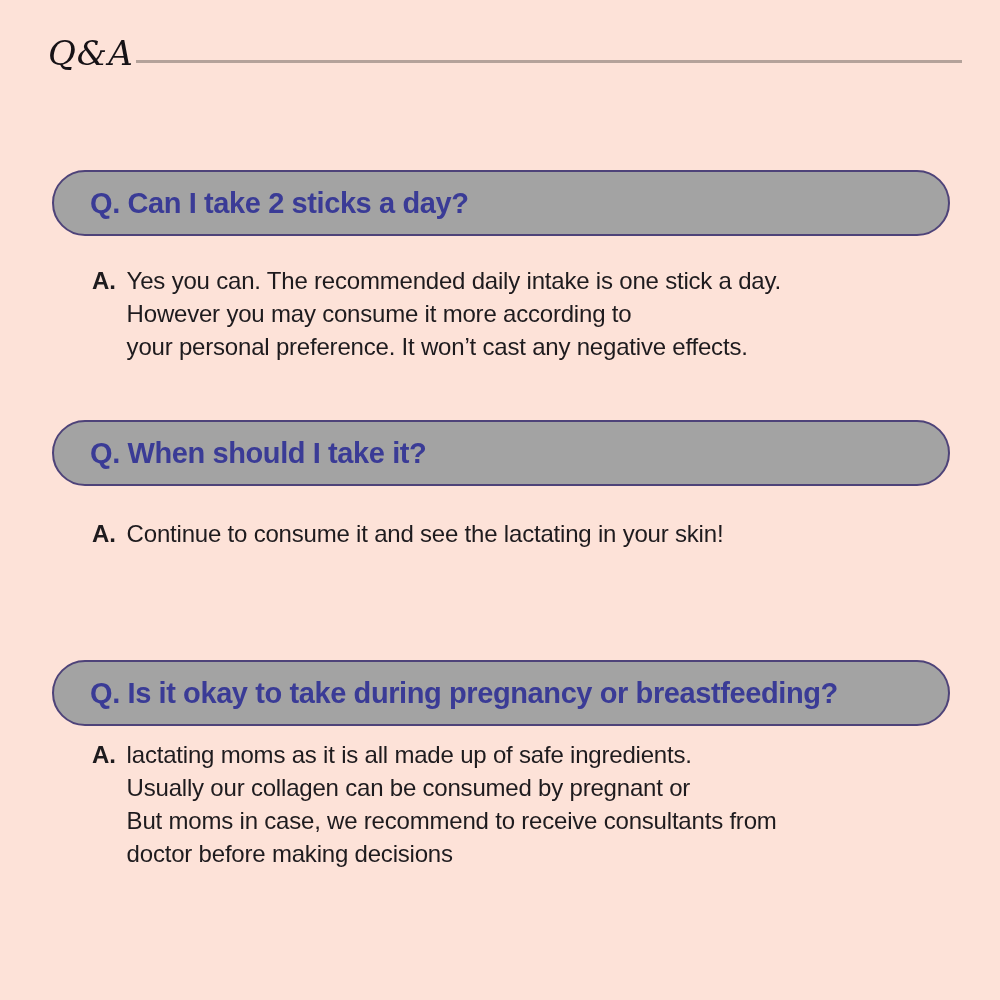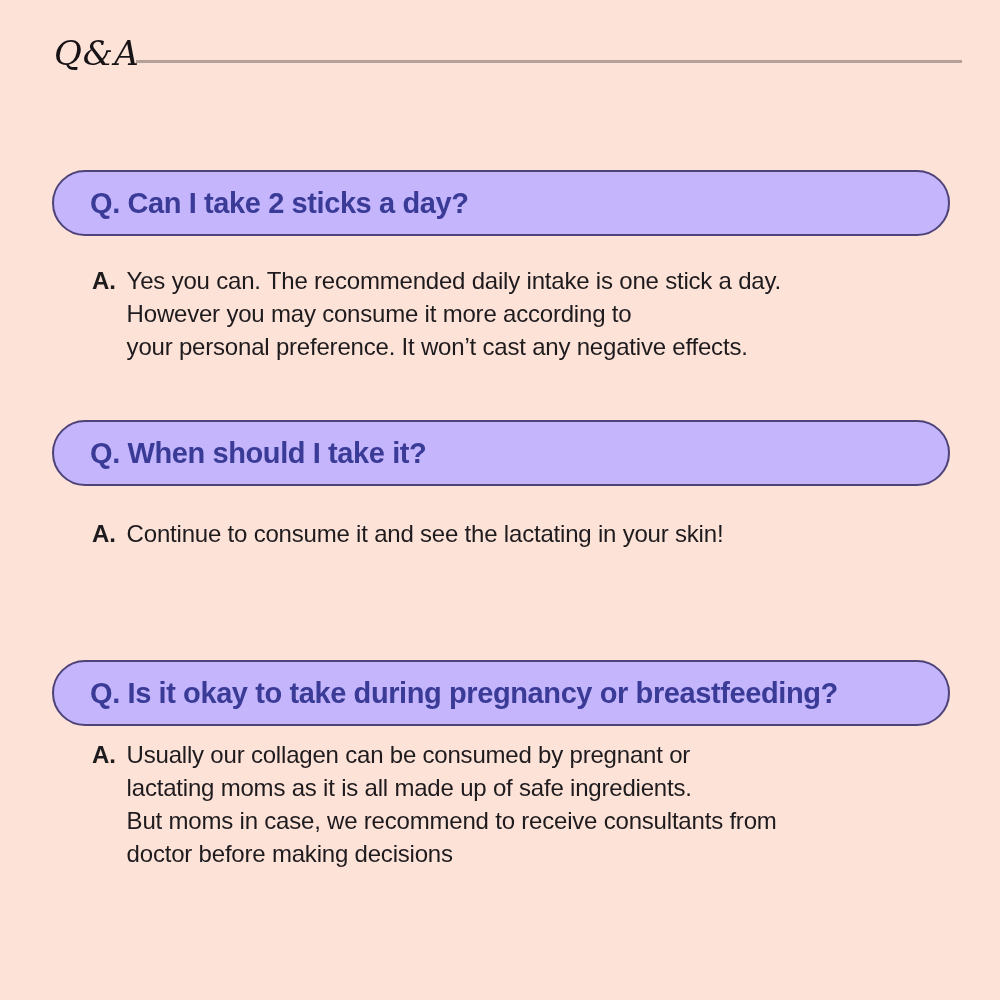--- a/index.html
+++ b/index.html
@@ -13,36 +13,35 @@
   .page-title {
     position: absolute;
     left: 48px;
     top: 33px;
     font-family: "DejaVu Serif", "Liberation Serif", serif;
     font-style: italic;
     font-weight: 500;
     font-size: 34px;
     letter-spacing: 1px;
     color: #161216;
-    margin-left: 6px;
   }
   .header-rule {
     position: absolute;
     left: 136px;
     top: 60px;
     width: 826px;
     height: 2.5px;
     background: #b4a29a;
   }
   .pill {
     position: absolute;
     left: 52px;
     width: 898px;
     height: 66px;
-    background: #c4b5fd;
+    background: #a3a3a3;
     border: 2px solid #4e4379;
     border-radius: 33px;
     display: flex;
     align-items: center;
     padding-left: 36px;
     overflow: hidden;
     text-align: center;
   }
   .pill-1 { top: 170px; }
   .pill-2 { top: 420px; }
@@ -110,21 +109,21 @@
     </div>
   </section>
 
   <section>
     <div class="pill pill-3">
       <span class="q-text">Q. Is it okay to take during pregnancy or breastfeeding?</span>
     </div>
     <div class="answer ans-3">
       <span class="a-marker">A.</span>
       <div class="a-lines">
+        <div>lactating moms as it is all made up of safe ingredients.</div>
         <div>Usually our collagen can be consumed by pregnant or</div>
-        <div>lactating moms as it is all made up of safe ingredients.</div>
         <div>But moms in case, we recommend to receive consultants from</div>
         <div>doctor before making decisions</div>
       </div>
     </div>
   </section>
 
 </main>
 
 </body></html>

